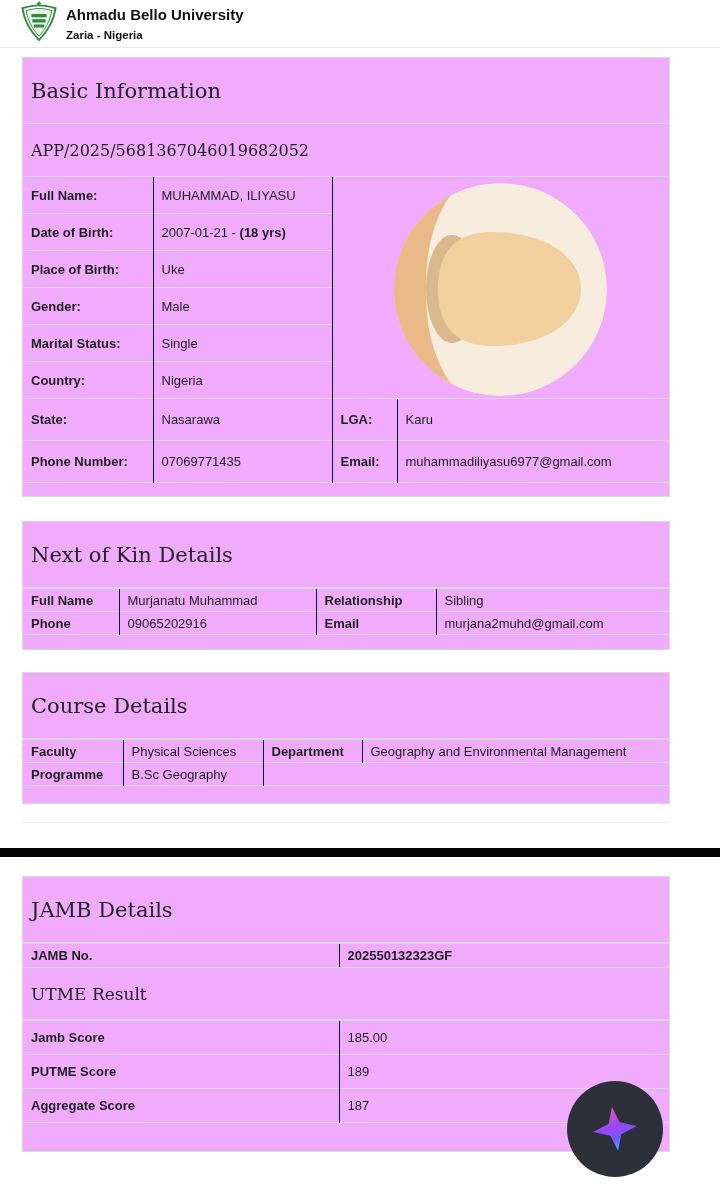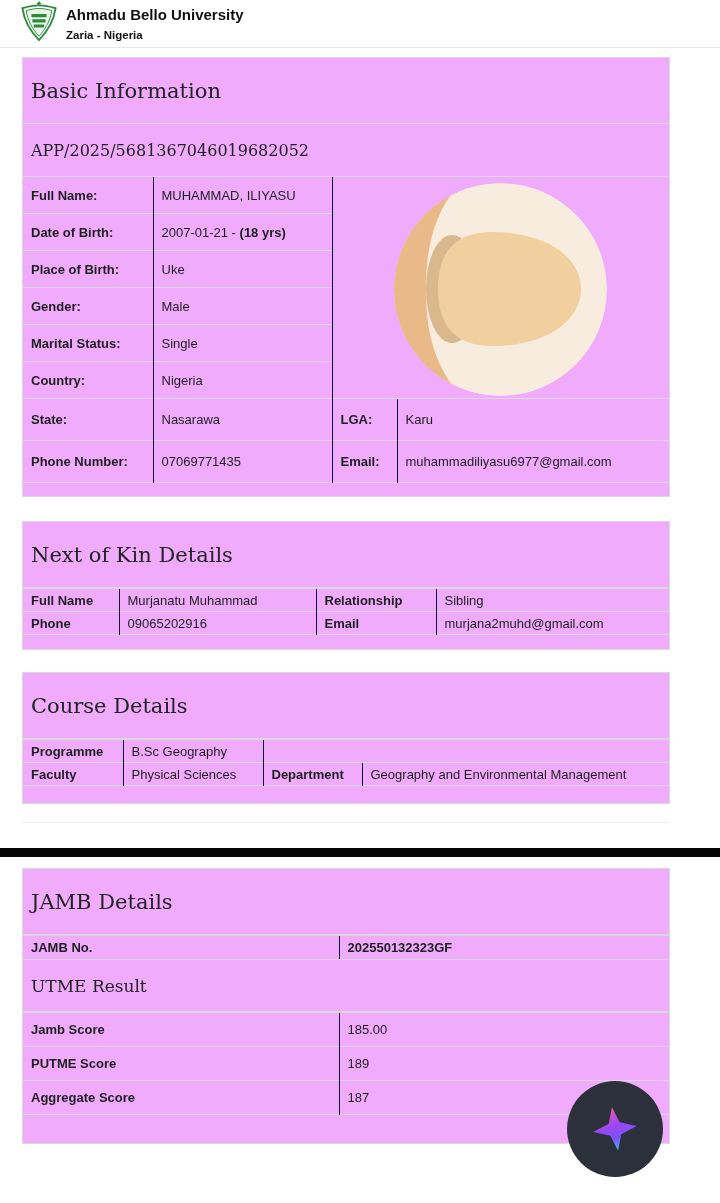--- a/index.html
+++ b/index.html
@@ -44,21 +44,21 @@
   .utme-heading {
     font-family:"DejaVu Serif","Liberation Serif",serif;
     font-size:17px; font-weight:400; color:#232323; margin:0;
     padding:16px 8px 15px; border-top:1px solid #d9d9d9; border-bottom:1px solid #d9d9d9;
   }
   .t-scores td { height:34px; }
   
   .gap24 { height:24px; } .gap22 { height:22px; }
   .faint-line { width:648px; border-top:1px solid #ececec; margin-top:18px; }
   .page-break-bar { width:720px; height:9px; background:#050505; margin-top:25px; }
-  .card-jamb { margin-top:11px; padding-bottom:28px; }
+  .card-jamb { margin-top:19px; padding-bottom:28px; }
   .card-basic { margin-top:9px; padding-bottom:13px; }
   .card-nok { padding-bottom:14px; }
   .card-course { padding-bottom:17px; }
   
   .fab {
     position:absolute; left:567px; top:1081px; width:96px; height:96px;
     border-radius:50%; background:#2c303a; display:flex; align-items:center; justify-content:center;
     cursor:pointer;
   }
 </style>
@@ -188,29 +188,29 @@
     <h2 class="card-heading">Course Details</h2>
     <table class="info t-sub">
       <colgroup>
           <col style="width:100px">
           <col style="width:140px">
           <col style="width:99px">
           <col>
         </colgroup>
       <tbody>
           <tr>
-        <td class="lbl">Programme</td>
-        <td>B.Sc Geography</td>
-        <td colspan="2"></td>
-      </tr>
-      <tr>
         <td class="lbl">Faculty</td>
         <td>Physical Sciences</td>
         <td class="lbl">Department</td>
         <td>Geography and Environmental Management</td>
+      </tr>
+      <tr>
+        <td class="lbl">Programme</td>
+        <td>B.Sc Geography</td>
+        <td colspan="2"></td>
       </tr>
     </tbody>
       </table>
   </section>
 
   <div class="faint-line"></div>
 
 </div>
 
 <div class="page-break-bar"></div>

